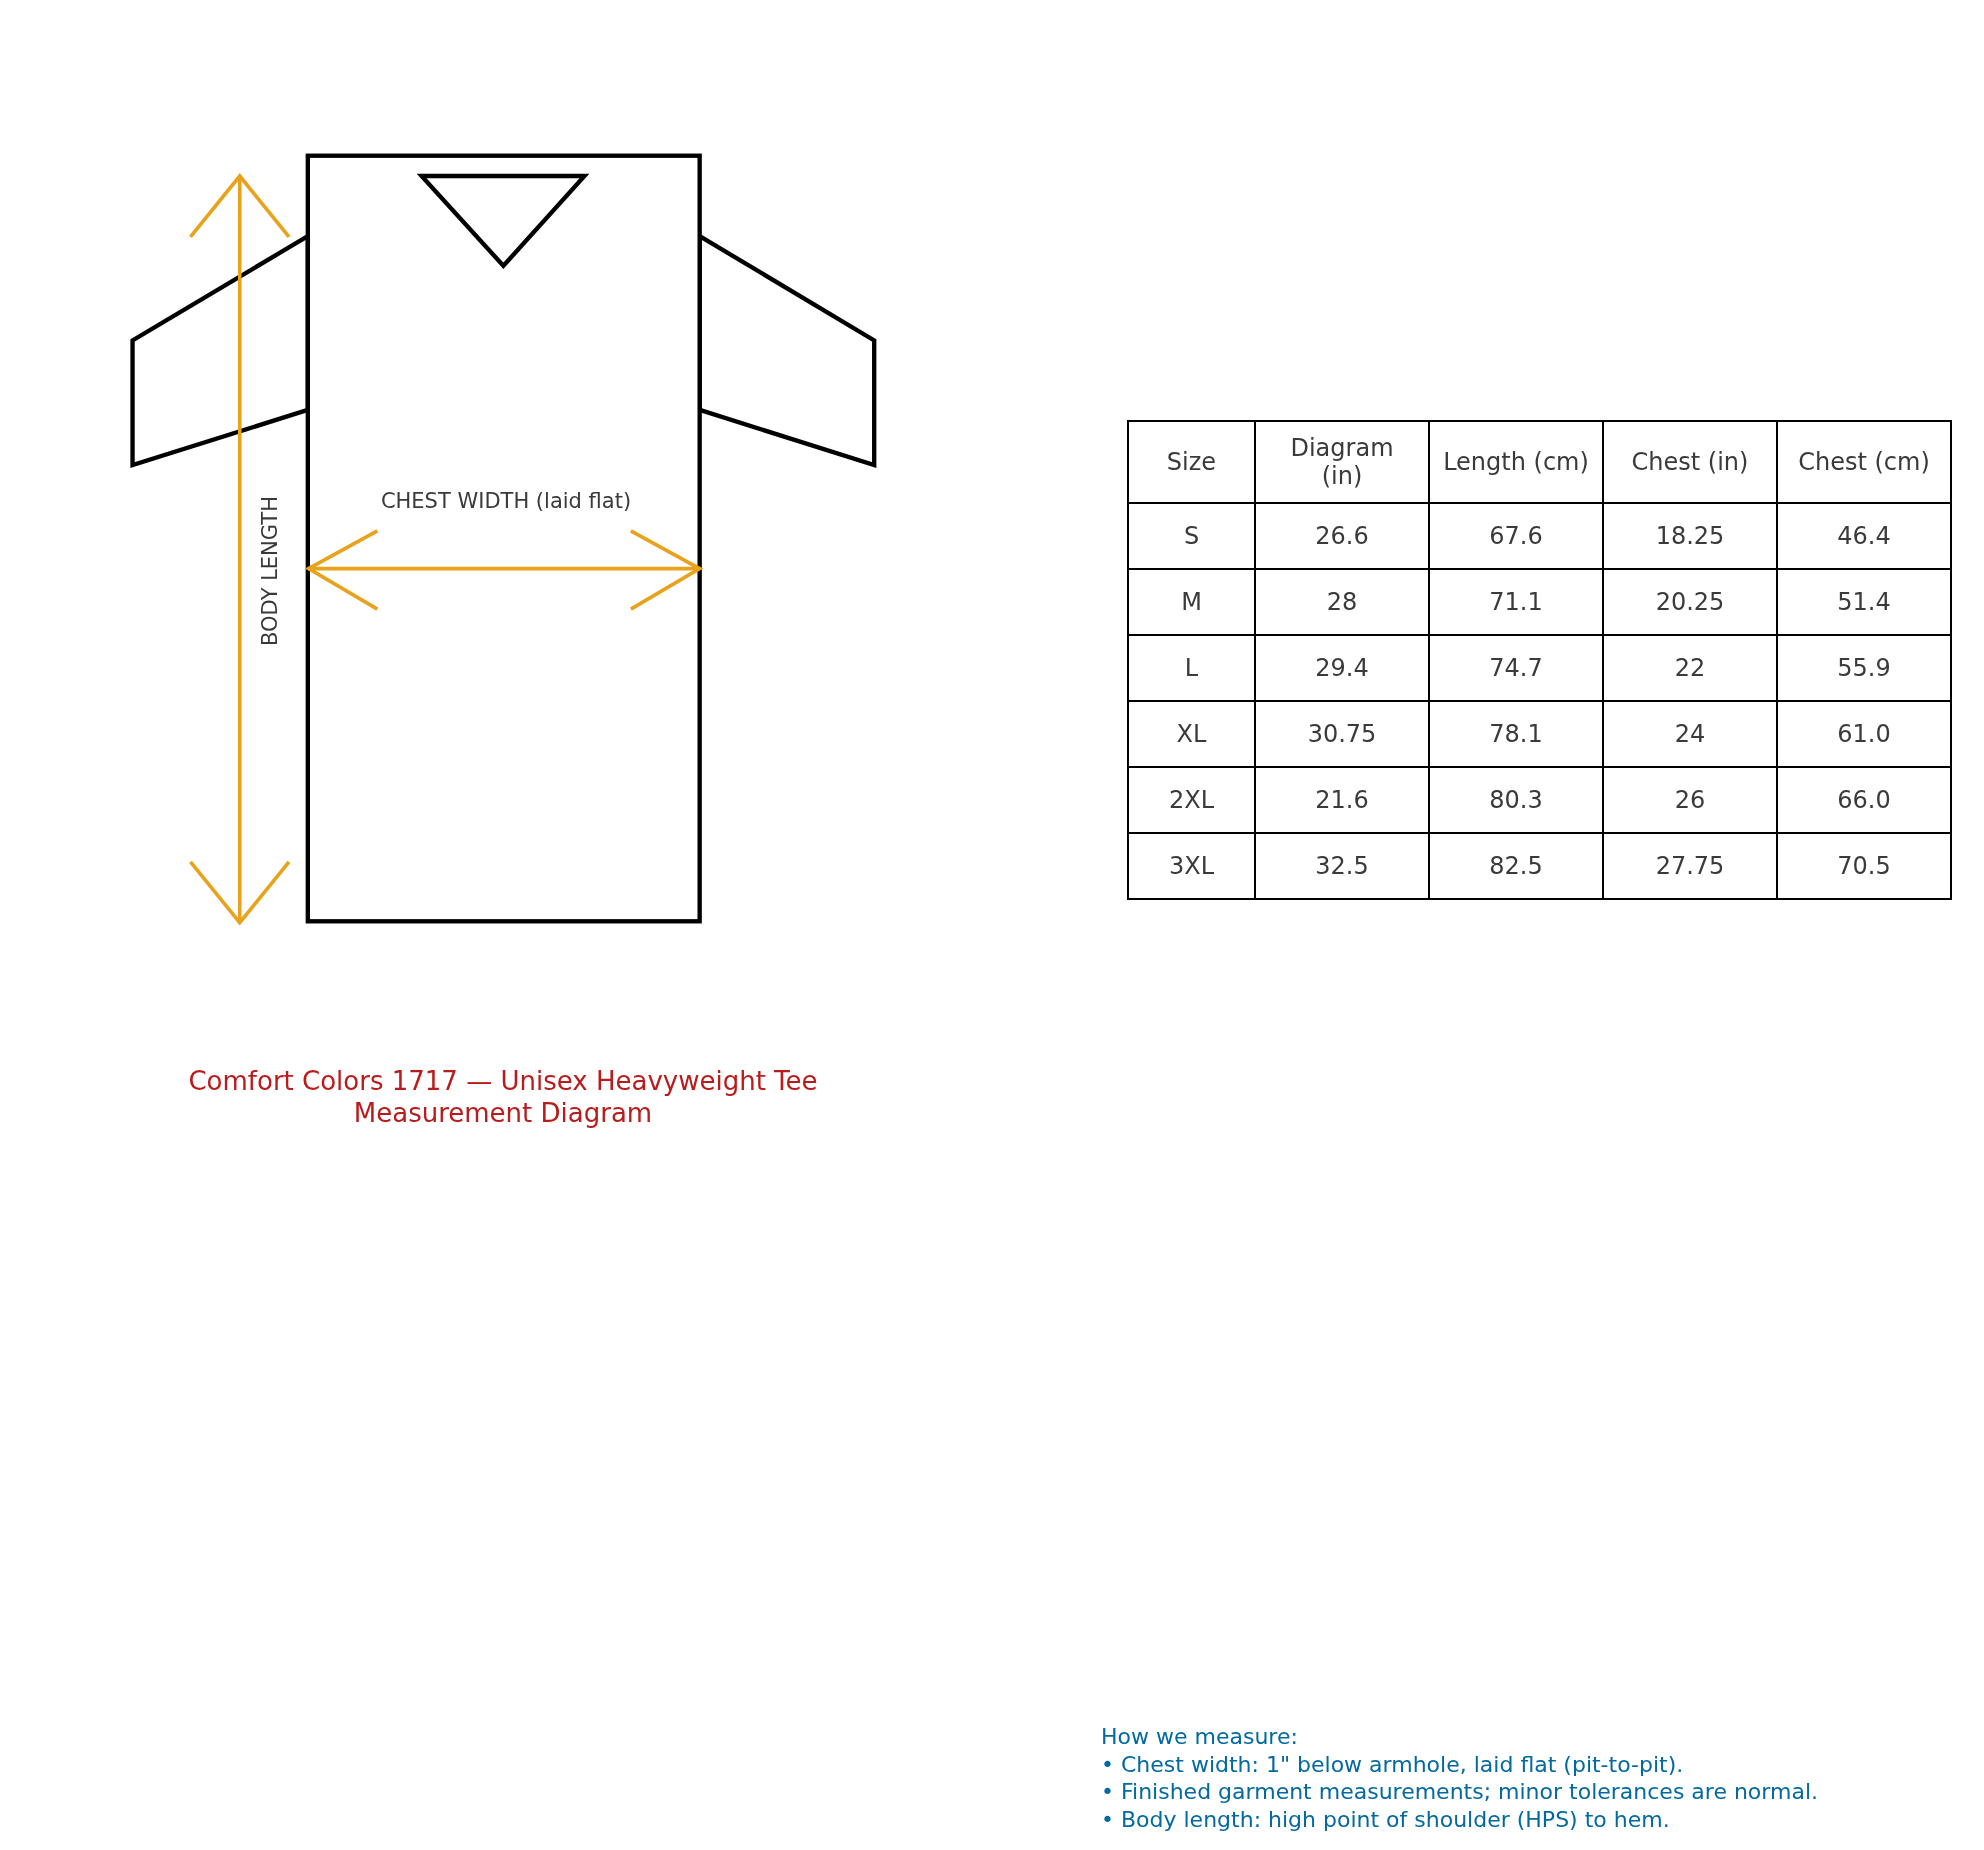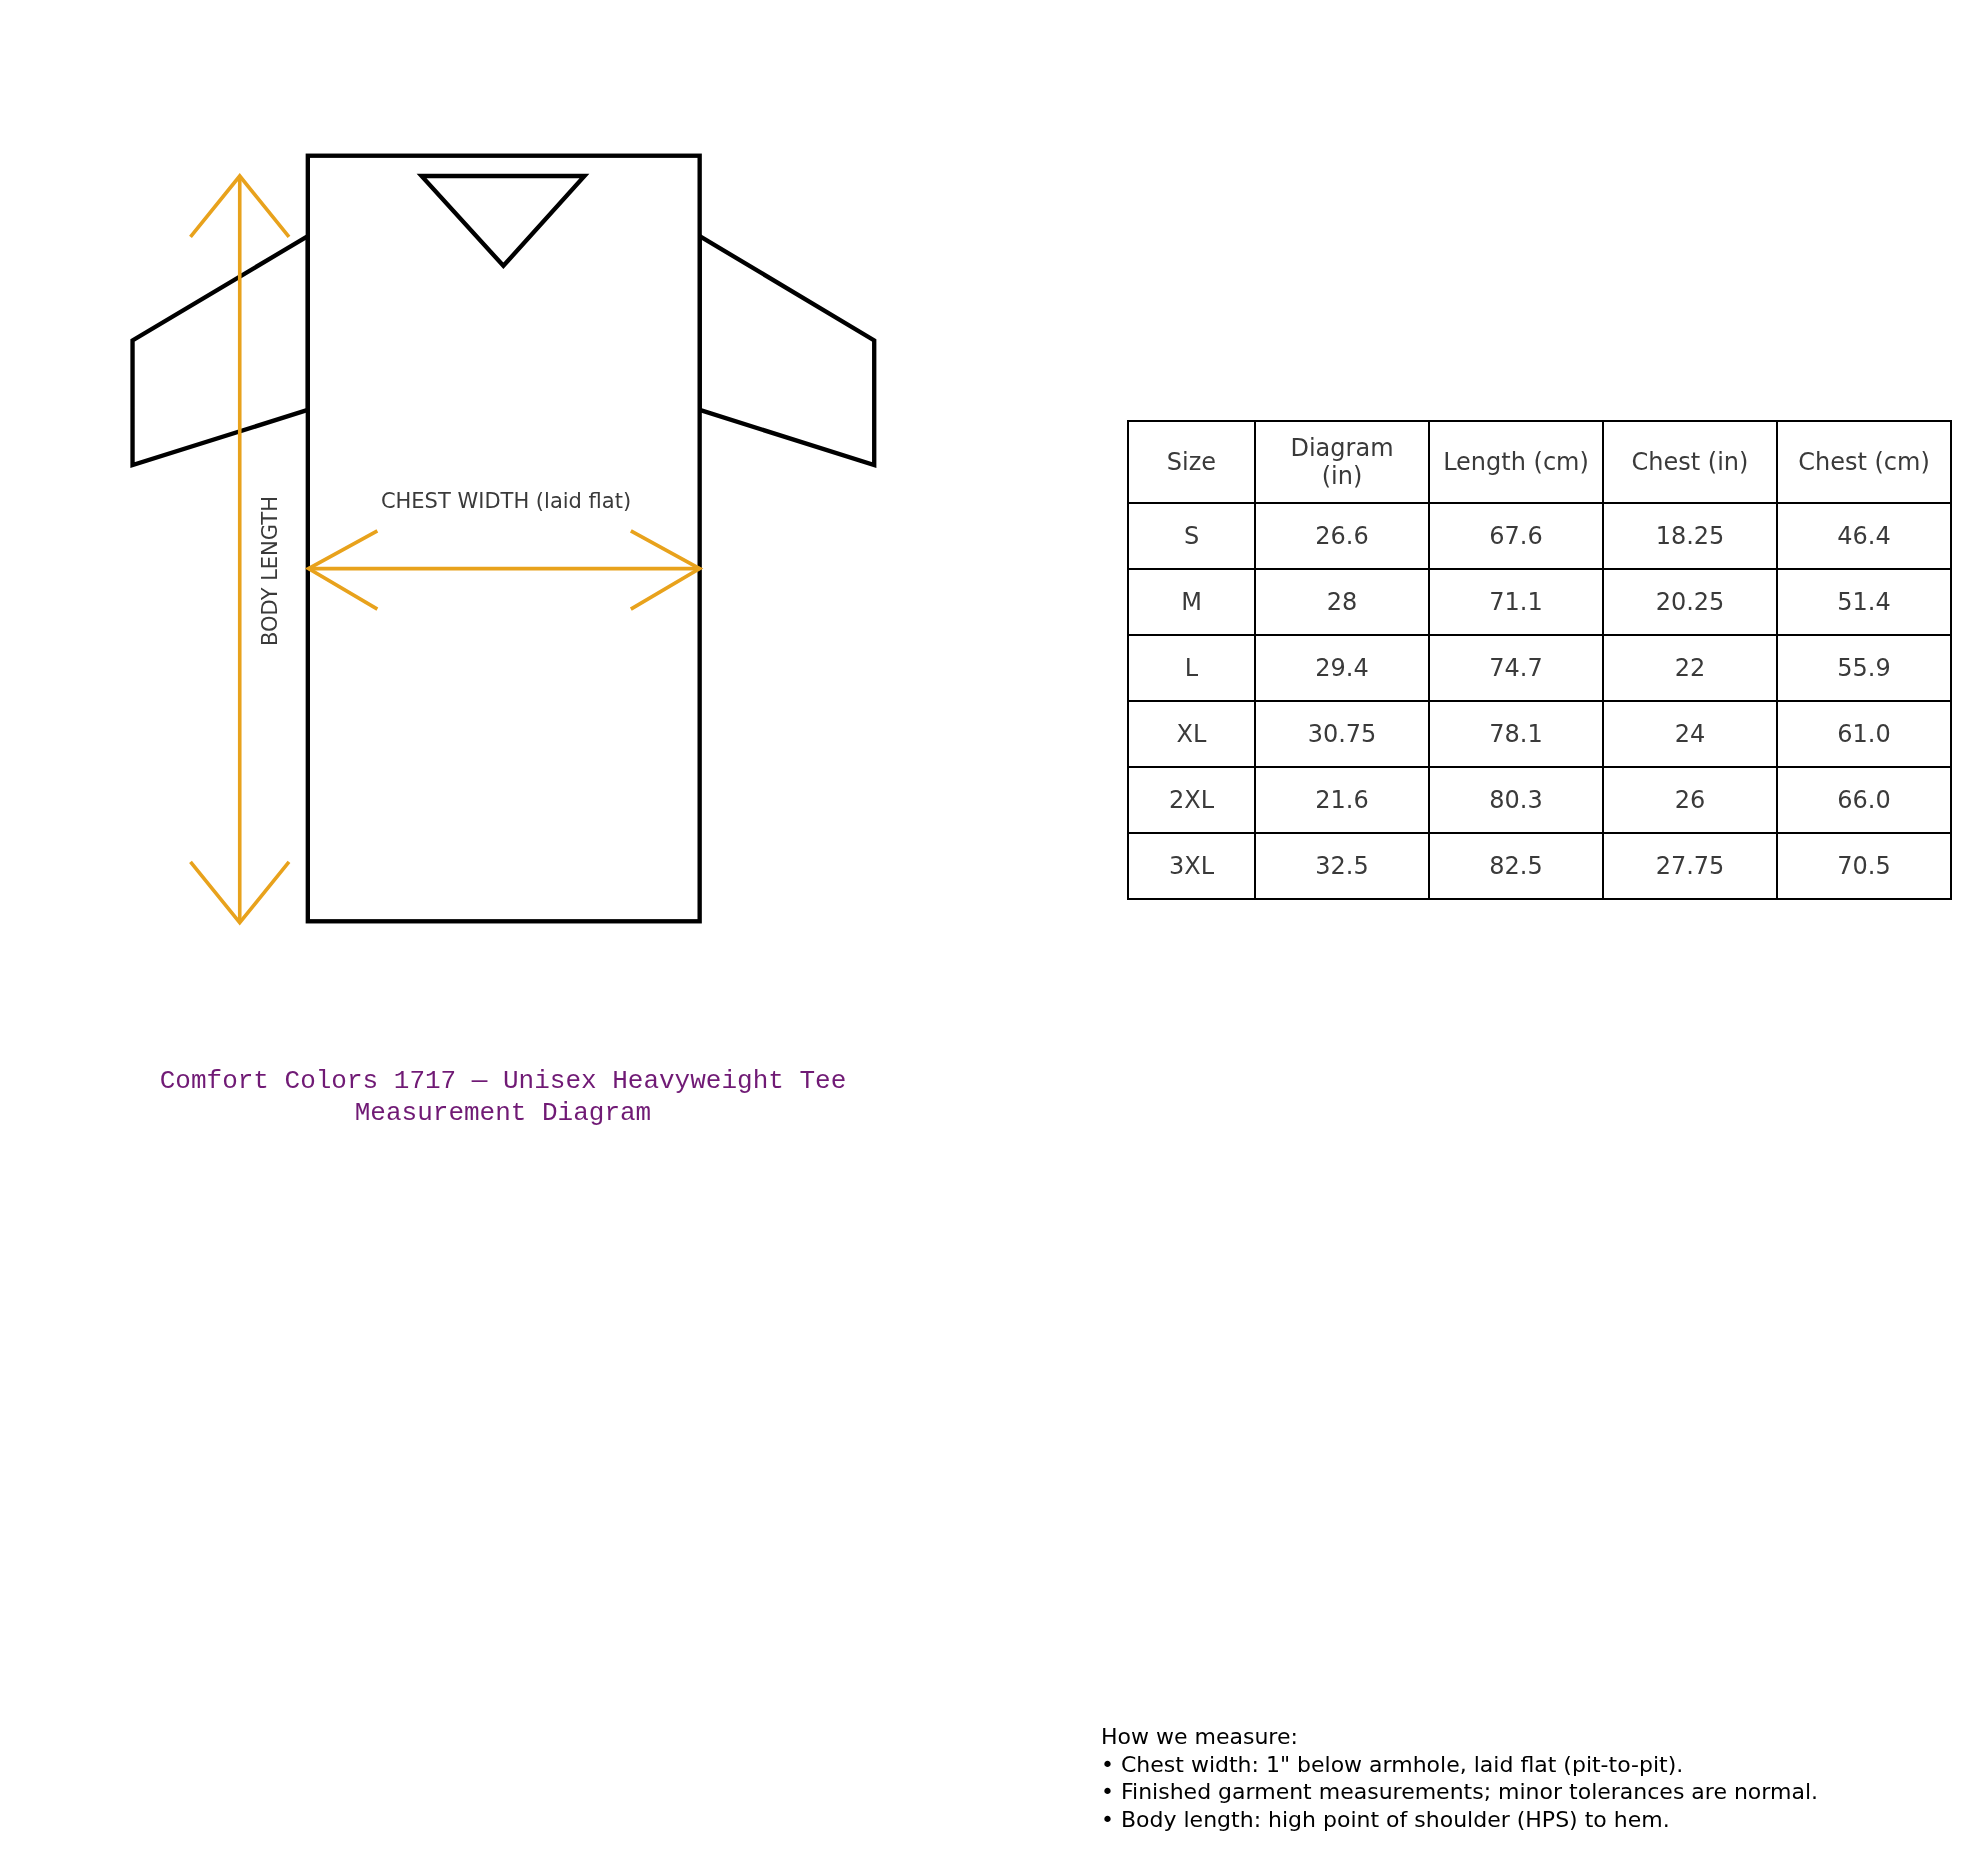--- a/index.html
+++ b/index.html
@@ -24,22 +24,21 @@
   .chest-label { left: 506px; top: 501px; transform: translate(-50%, -50%); }
   .body-label  { left: 270px; top: 571px; transform: translate(-50%, -50%) rotate(-90deg); }
   .sheet-title {
     position: absolute;
     left: 141px;
     top: 1065px;
     width: 724px;
     text-align: center;
     font-size: 26px;
     line-height: 32px;
-    color: #701a75;
-    font-family: Liberation Mono, monospace;
+    color: #b91c1c;
   }
   .size-table {
     position: absolute;
     left: 1127px;
     top: 420px;
     width: 822px;
     border-collapse: collapse;
     table-layout: fixed;
   }
   .size-table th, .size-table td {
@@ -52,21 +51,21 @@
     padding: 12px;
     color: #3a3a3a;
     background: #ffffff;
   }
   .notes {
     position: absolute;
     left: 1101px;
     top: 1723px;
     font-size: 22px;
     line-height: 27.5px;
-    color: #000000;
+    color: #0369a1;
     white-space: nowrap;
   }
 </style>
 </head>
 <body>
 
 <div class="canvas">
 
   <svg class="diagram-svg" width="1014" height="1014" viewBox="0 0 1400 1400" xmlns="http://www.w3.org/2000/svg">
     <g class="shirt" stroke="#000000">

